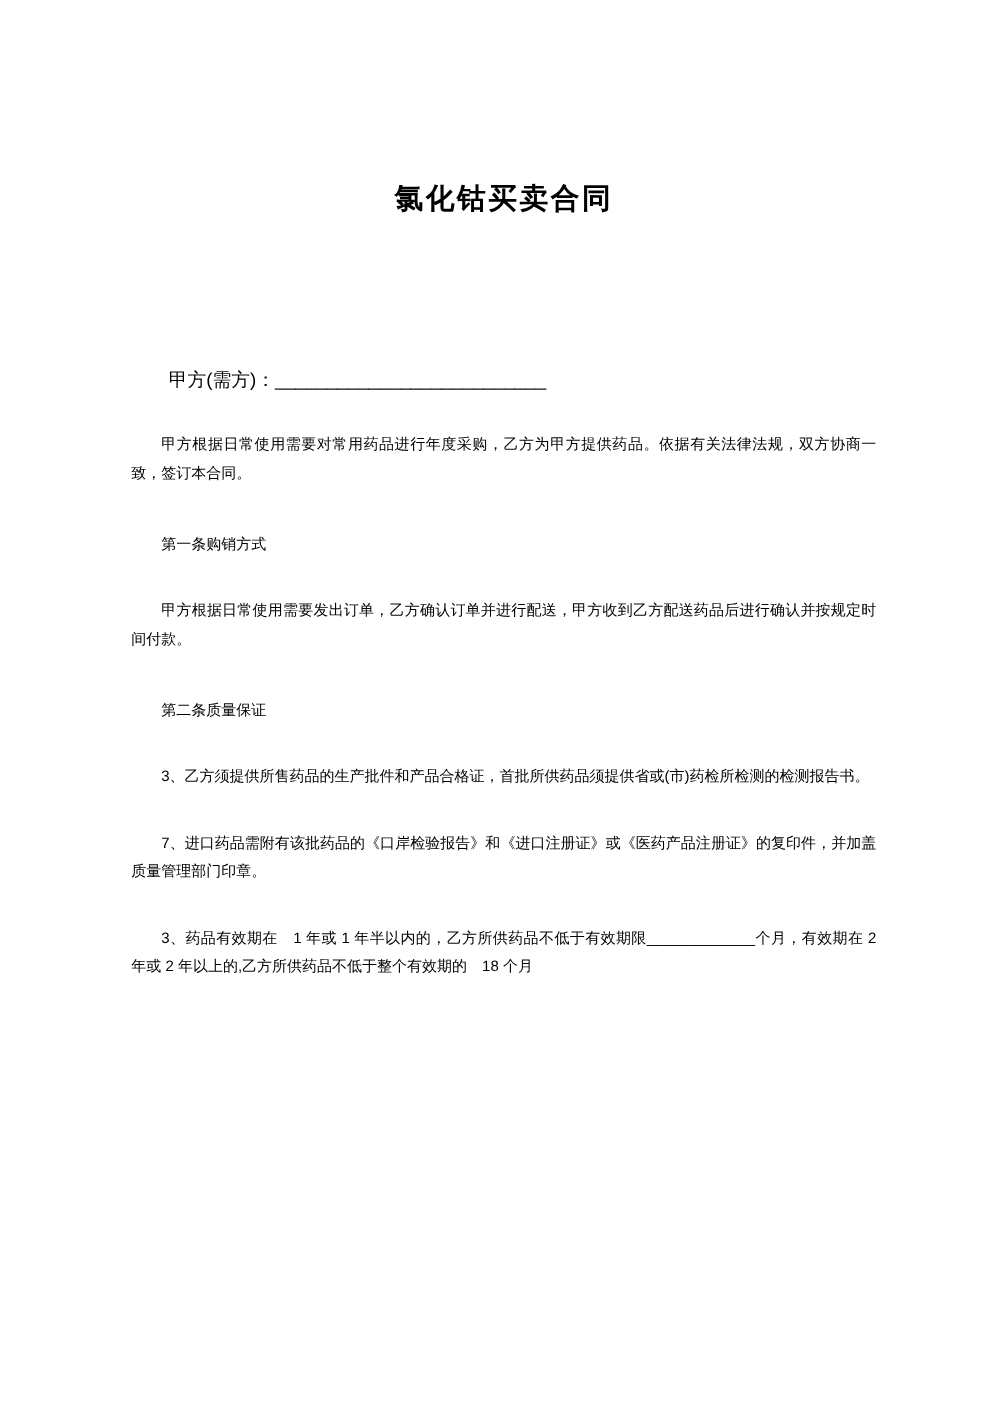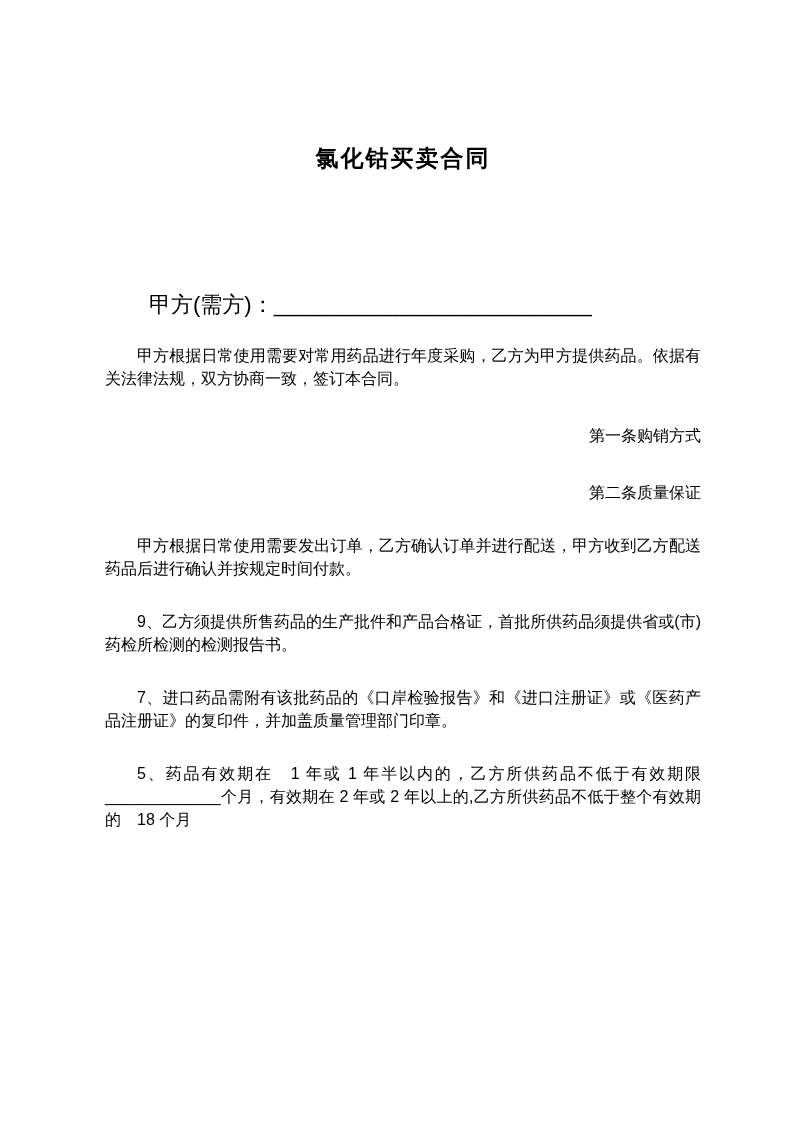--- a/index.html
+++ b/index.html
@@ -21,40 +21,40 @@
   }
   .doc-title {
     margin: 142px 0 0 0;
     font-size: 23px;
     line-height: 32px;
     font-weight: 700;
     text-align: center;
     letter-spacing: 2px;
   }
   .party {
-    font-size: 22px;
+    font-size: 15px;
     line-height: 23px;
     text-indent: 2em;
     white-space: nowrap;
   }
   .party-a { margin-top: 119px; }
   .party-b { margin-top: 30px; }
   .blank {
     letter-spacing: 0;
   }
   .paras .para {
-    font-size: 16px;
+    font-size: 12px;
     line-height: 23px;
     text-indent: 2em;
     text-align: justify;
     margin: 30px 0 0 0;
   }
   .paras .para.heading {
     margin-top: 34px;
-    text-align: right;
+    text-align: left;
   }
   .paras > .para:first-child { margin-top: 28px; }
   .paras > .para:nth-child(8) { margin-top: 34px; }
   .paras > .para:nth-child(9) { margin-top: 36px; }
   .page-number {
     position: absolute;
     left: 0;
     right: 0;
     top: 1048px;
     text-align: center;
@@ -73,23 +73,23 @@
     <div class="doc-title">氯化钴买卖合同</div>
 
     <div class="party party-a">
       <span>甲方(需方)：</span><span class="blank">__________________________</span>
     </div>
 
 
     <div class="paras">
         <div class="para">甲方根据日常使用需要对常用药品进行年度采购，乙方为甲方提供药品。依据有关法律法规，双方协商一致，签订本合同。</div>
         <div class="para heading">第一条购销方式</div>
+        <div class="para">甲方根据日常使用需要发出订单，乙方确认订单并进行配送，甲方收到乙方配送药品后进行确认并按规定时间付款。</div>
         <div class="para heading">第二条质量保证</div>
-        <div class="para">甲方根据日常使用需要发出订单，乙方确认订单并进行配送，甲方收到乙方配送药品后进行确认并按规定时间付款。</div>
-        <div class="para">9、乙方须提供所售药品的生产批件和产品合格证，首批所供药品须提供省或(市)药检所检测的检测报告书。</div>
+        <div class="para">3、乙方须提供所售药品的生产批件和产品合格证，首批所供药品须提供省或(市)药检所检测的检测报告书。</div>
         <div class="para">7、进口药品需附有该批药品的《口岸检验报告》和《进口注册证》或《医药产品注册证》的复印件，并加盖质量管理部门印章。</div>
-        <div class="para">5、药品有效期在　1 年或 1 年半以内的，乙方所供药品不低于有效期限_____________个月，有效期在 2 年或 2 年以上的,乙方所供药品不低于整个有效期的　18 个月</div>
+        <div class="para">3、药品有效期在　1 年或 1 年半以内的，乙方所供药品不低于有效期限_____________个月，有效期在 2 年或 2 年以上的,乙方所供药品不低于整个有效期的　18 个月</div>
       </div>
 
   </div>
 
   <div class="page-number">1</div>
 </div>
 
 </body></html>

